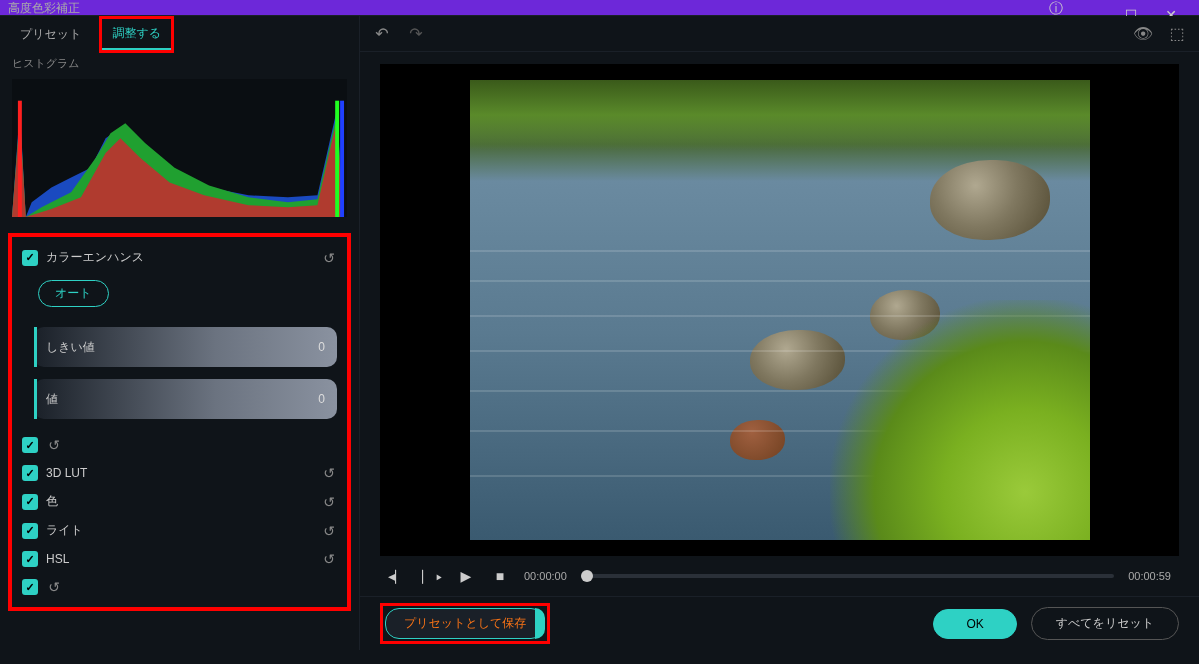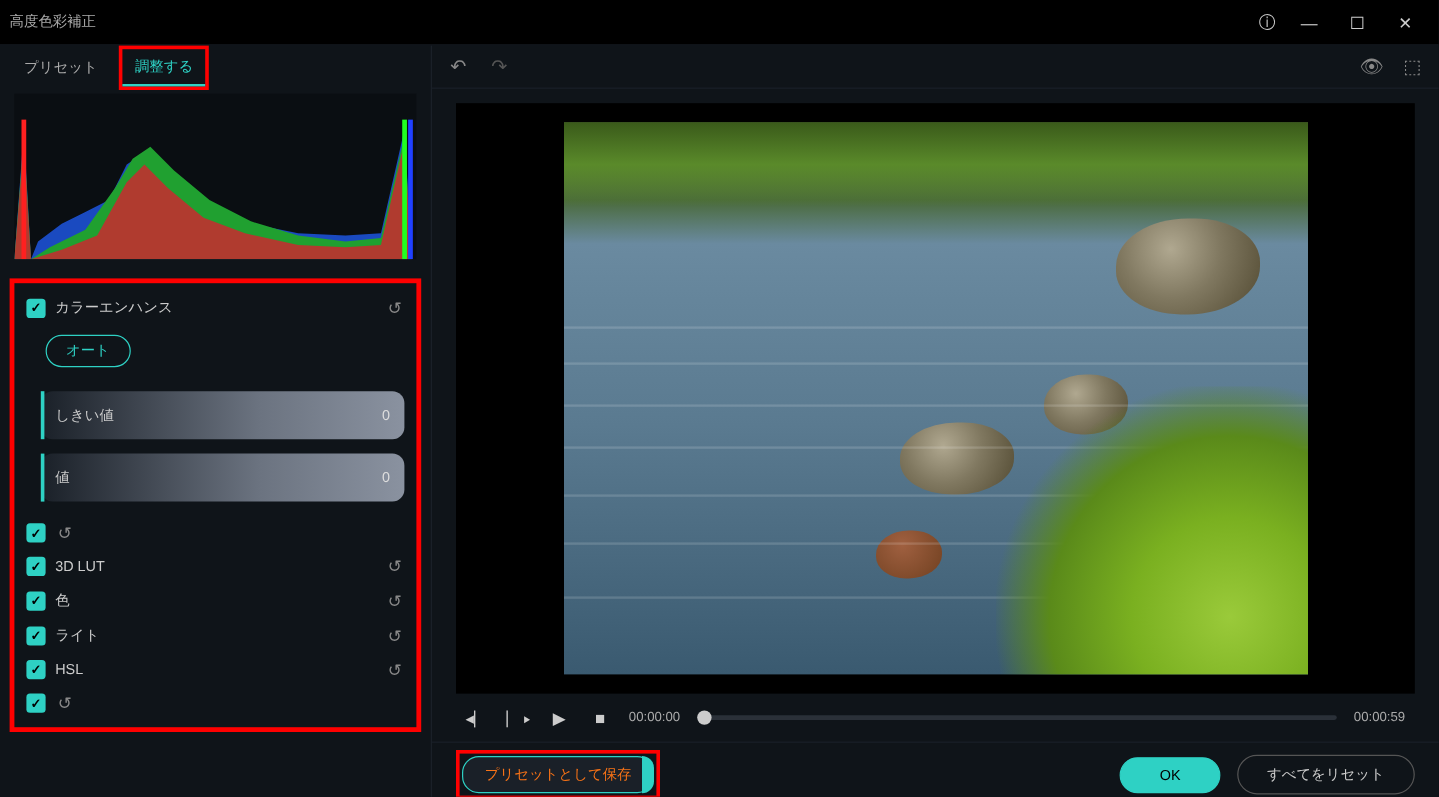--- a/index.html
+++ b/index.html
@@ -1,18 +1,18 @@
 <!DOCTYPE html>
 <html><head>
 <meta charset="utf-8">
 <style>
 * { margin: 0; padding: 0; box-sizing: border-box; font-family: "Segoe UI", "Meiryo", sans-serif; }
 html, body { width: 1199px; height: 664px; background: #0f1419; color: #ccc; overflow: hidden; }
 
-.titlebar { height: 38px; background: #000000; display: flex; align-items: center; padding: 0 8px; border-bottom: 1px solid #1a2028; }
+.titlebar { height: 16px; background: #6d28d9; display: flex; padding: 0 8px; border-bottom: 1px solid #1a2028; }
 .titlebar .title { font-size: 12px; color: #aaa; flex: 0 0 auto; }
 .titlebar .spacer { flex: 1; }
 .titlebar .winbtn { width: 40px; height: 30px; display: flex; align-items: center; justify-content: center; color: #ccc; font-size: 14px; }
 .titlebar .help { width: 30px; text-align: center; font-size: 14px; }
 
 .body { display: flex; height: 634px; }
 
 .left { width: 360px; background: #0f1419; border-right: 1px solid #1a2028; display: flex; flex-direction: column; justify-content: center; }
 .tabs { display: flex; align-items: center; height: 36px; padding: 0 10px; gap: 8px; }
 .tab { font-size: 12px; color: #aaa; padding: 6px 10px; }
@@ -83,20 +83,21 @@
 
 <div class="body">
   <div class="left">
     <div class="tabs">
       <div class="tab">プリセット</div>
       <span class="highlight-box">
         <div class="tab active">調整する</div>
       </span>
     </div>
 
+    <div class="histogram-label">ヒストグラム</div>
     <div class="histogram">
       <svg viewBox="0 0 340 140" preserveAspectRatio="none">
         <polygon fill="#1a4ac0" points="0,140 8,30 14,140 20,125 40,110 60,100 80,90 95,60 110,50 130,70 160,95 200,110 240,118 280,120 310,118 330,30 336,140 340,140"></polygon>
         <polygon fill="#20a030" points="0,140 8,35 14,140 30,130 60,115 85,80 100,55 115,45 135,65 165,90 200,108 240,120 280,125 310,122 330,35 336,140 340,140"></polygon>
         <polygon fill="#c03030" opacity="0.9" points="0,140 8,40 14,140 40,132 70,120 95,75 110,60 130,80 160,105 195,118 240,128 280,130 310,128 330,40 336,140 340,140"></polygon>
         <rect x="6" y="22" width="4" height="118" fill="#ff2020"></rect>
         <rect x="328" y="22" width="4" height="118" fill="#20ff20"></rect>
         <rect x="333" y="22" width="4" height="118" fill="#2040ff"></rect>
       </svg>
     </div>

